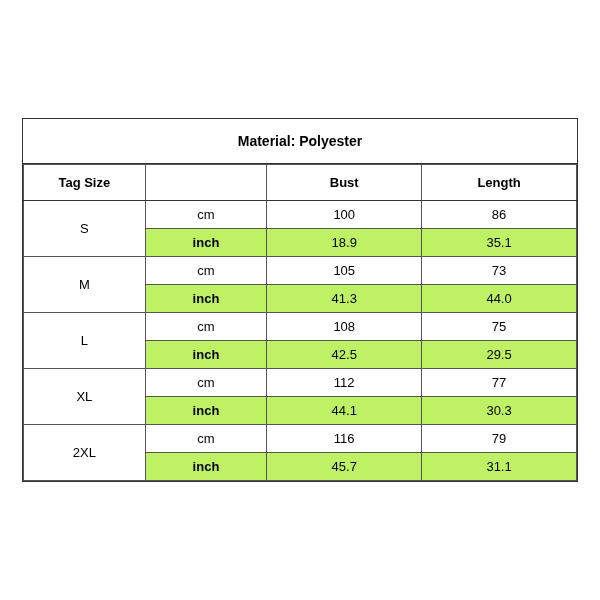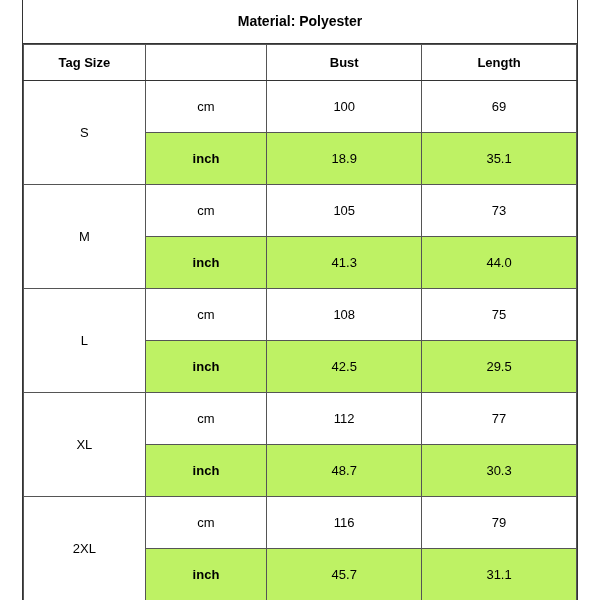--- a/index.html
+++ b/index.html
@@ -25,21 +25,21 @@
       font-size: 14px;
       border-bottom: 1.5px solid #333;
     }
     table {
       width: 100%;
       border-collapse: collapse;
     }
     th, td {
       border: 1px solid #555;
       text-align: center;
-      padding: 18px 4px;
+      padding: 6px 4px;
     }
     thead th {
       font-weight: bold;
       background: #fff;
       padding: 10px 4px;
     }
     .tag-size-col { width: 22%; }
     .unit-col { width: 22%; }
     .value-col { width: 28%; }
 
@@ -71,21 +71,21 @@
         <th class="unit-col"></th>
         <th class="value-col">Bust</th>
         <th class="value-col">Length</th>
       </tr>
     </thead>
     <tbody id="table-body">
     <tr class="cm-row">
     <td rowspan="2" class="size-cell">S</td>
     <td>cm</td>
     <td>100</td>
-    <td>69</td>
+    <td>86</td>
   </tr>
         <tr class="inch-row">
     <td style="font-weight:bold;">inch</td>
     <td>18.9</td>
     <td>35.1</td>
   </tr>
         <tr class="cm-row">
     <td rowspan="2" class="size-cell">M</td>
     <td>cm</td>
     <td>105</td>
@@ -108,21 +108,21 @@
     <td>29.5</td>
   </tr>
         <tr class="cm-row">
     <td rowspan="2" class="size-cell">XL</td>
     <td>cm</td>
     <td>112</td>
     <td>77</td>
   </tr>
         <tr class="inch-row">
     <td style="font-weight:bold;">inch</td>
-    <td>48.7</td>
+    <td>44.1</td>
     <td>30.3</td>
   </tr>
         <tr class="cm-row">
     <td rowspan="2" class="size-cell">2XL</td>
     <td>cm</td>
     <td>116</td>
     <td>79</td>
   </tr>
         <tr class="inch-row">
     <td style="font-weight:bold;">inch</td>

